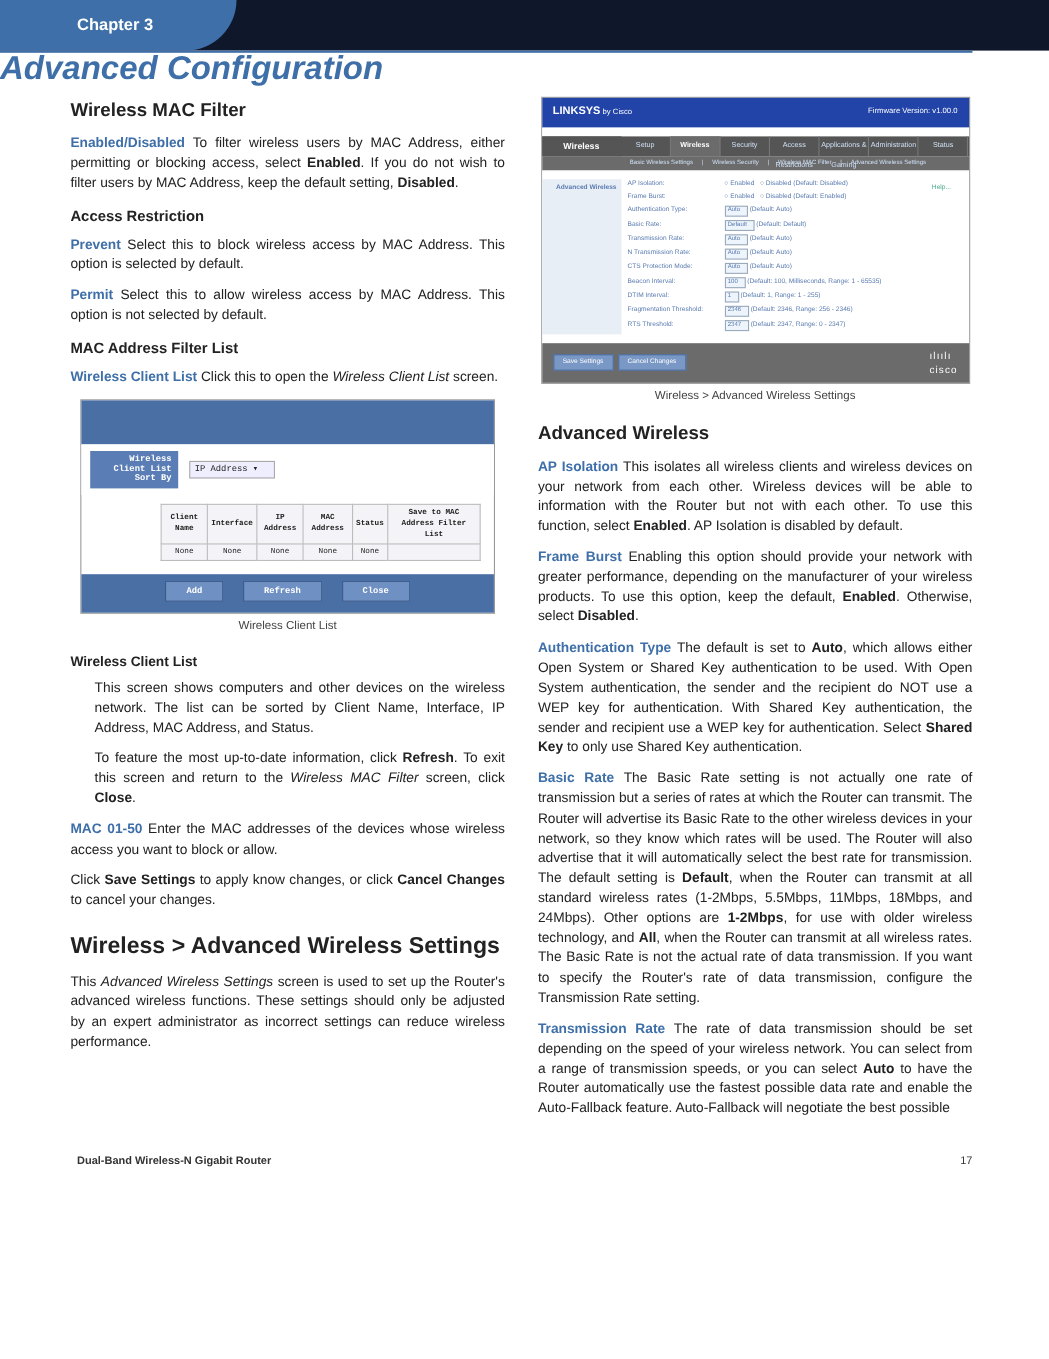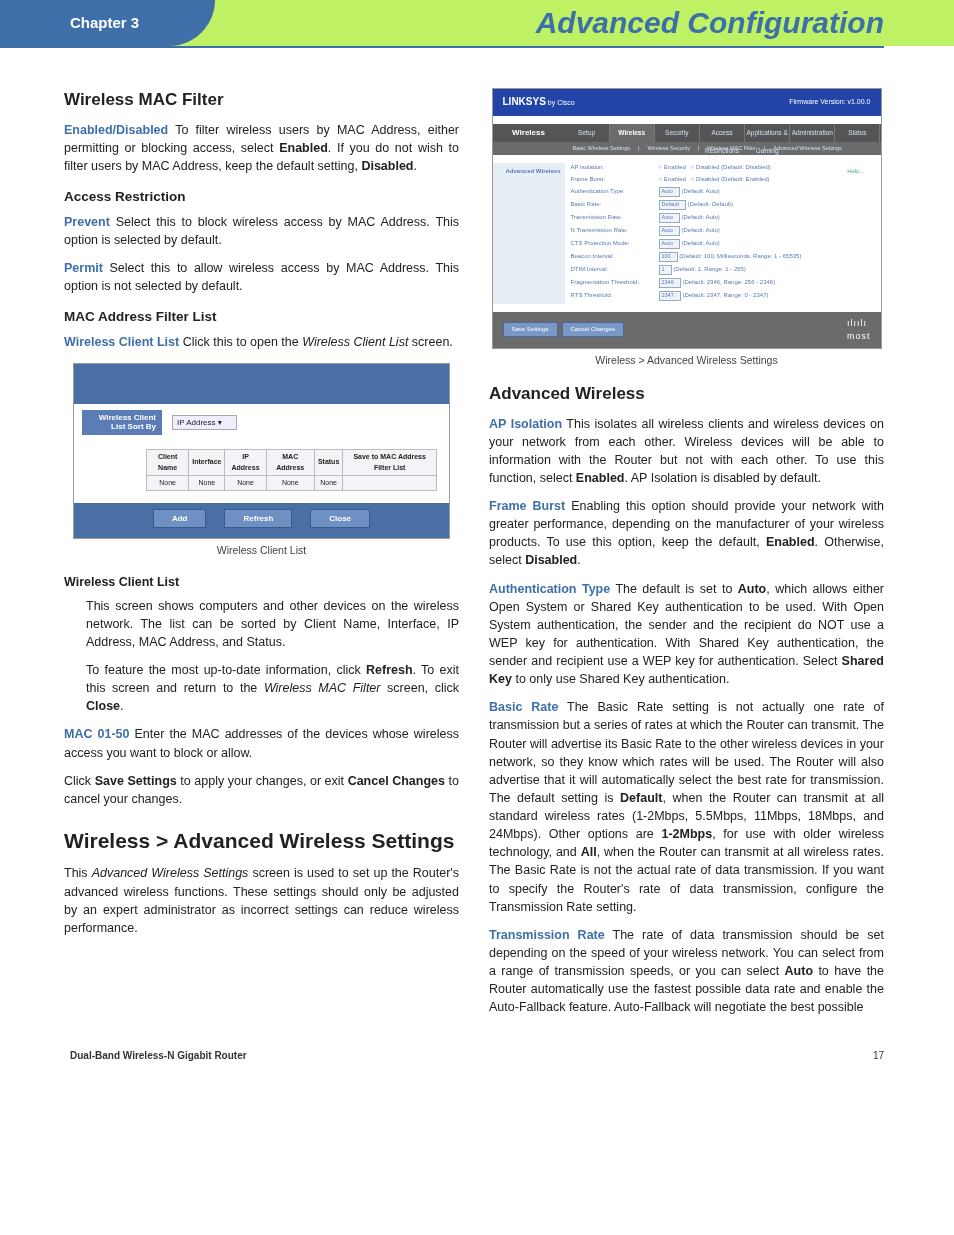--- a/index.html
+++ b/index.html
@@ -1,33 +1,33 @@
 <!DOCTYPE html>
 <html><head>
 <meta charset="utf-8">
 <style>
 * { box-sizing: border-box; margin: 0; padding: 0; }
 body { font-family: "Myriad Pro", "Segoe UI", Arial, sans-serif; background: #fff; width: 954px; margin: 0 auto; color: #222; }
 .page { padding: 0 0 30px 0; }
-.header-bar { height: 46px; background: #bef264; display: flex; align-items: center; }
+.header-bar { height: 46px; background: #0f172a; display: flex; align-items: flex-start; flex-direction: column; }
 .chapter-tab { background: #3e6fa8; color: #fff; font-weight: 700; font-size: 15px; padding: 0 18px 0 70px; height: 46px; line-height: 46px; border-bottom-right-radius: 46px; width: 215px; }
 .header-title { flex: 1; text-align: right; color: #3e6fa8; font-weight: 700; font-size: 30px; font-style: italic; padding-right: 70px; font-family: "Myriad Pro", Arial, sans-serif; }
 .rule { height: 2px; background: #3e6fa8; margin: 0 70px 0 0; }
 .content { display: flex; gap: 30px; padding: 40px 70px 0 64px; font-size: 12.5px; line-height: 1.45; }
 .col { flex: 1; min-width: 0; }
 h2.sec { font-size: 17px; font-weight: 700; color: #222; margin: 0 0 8px 0; }
 h2.big { font-size: 21px; font-weight: 700; color: #222; margin: 18px 0 8px 0; }
 h3.sub { font-size: 13.5px; font-weight: 700; color: #222; margin: 12px 0 6px 0; }
 h4.subsub { font-size: 12.5px; font-weight: 700; color: #222; margin: 10px 0 6px 0; }
 p { margin: 0 0 10px 0; text-align: justify; }
 .term { color: #3e6fa8; font-weight: 700; }
 .bold { font-weight: 700; }
 .ital { font-style: italic; }
 .caption { text-align: center; font-size: 10.5px; color: #444; margin: 4px 0 14px 0; }
-.fig1 { width: 377px; border: 1px solid #999; margin: 12px auto 4px auto; }
+.fig1 { width: 377px; border: 1px solid #999; margin: 12px auto 4px auto; font-family: Liberation Mono, monospace; }
 .fig1-top { height: 40px; background: #4a6fa5; }
 .fig1-band { background: #fff; padding: 6px 8px; display: flex; align-items: center; gap: 10px; }
 .fig1-label { width: 80px; font-size: 8px; font-weight: 700; background: #5b7db5; color: #fff; padding: 4px 6px; text-align: right; line-height: 1.1; }
 .fig1-select { border: 1px solid #aaa; font-size: 8px; padding: 1px 14px 1px 4px; background: #eef; position: relative; }
 .fig1-table-wrap { padding: 8px 12px 6px 72px; }
 .fig1-table { width: 100%; border-collapse: collapse; font-size: 7px; }
 .fig1-table th, .fig1-table td { border: 1px solid #bcbcbc; padding: 2px 3px; background: #f4f4f8; text-align: center; }
 .fig1-table th { font-weight: 700; }
 .fig1-btnrow { display: flex; justify-content: center; gap: 18px; padding: 6px 0 10px 0; background: #4a6fa5; margin-top: 6px; }
 .fig1-btn { background: #6f90c2; color: #fff; font-size: 8px; font-weight: 700; padding: 3px 18px; border: 1px solid #3a5a8a; }
@@ -121,21 +121,21 @@
 
       <h4 class="subsub">Wireless Client List</h4>
       <p style="padding-left:22px;">This screen shows computers and other devices on the wireless network. The list can be sorted by Client Name, Interface, IP Address, MAC Address, and Status.</p>
       <p style="padding-left:22px;">
         <span>To feature the most up-to-date information, click </span><span class="bold">Refresh</span><span>. To exit this screen and return to the </span><span class="ital">Wireless MAC Filter</span><span> screen, click </span><span class="bold">Close</span><span>.</span>
       </p>
       <p>
         <span class="term">MAC 01-50</span><span> Enter the MAC addresses of the devices whose wireless access you want to block or allow.</span>
       </p>
       <p>
-        <span>Click </span><span class="bold">Save Settings</span><span> to apply your changes, or exit </span><span class="bold">Cancel Changes</span><span> to cancel your changes.</span>
+        <span>Click </span><span class="bold">Save Settings</span><span> to apply know changes, or click </span><span class="bold">Cancel Changes</span><span> to cancel your changes.</span>
       </p>
 
       <h2 class="big">Wireless &gt; Advanced Wireless Settings</h2>
       <p>
         <span>This </span><span class="ital">Advanced Wireless Settings</span><span> screen is used to set up the Router's advanced wireless functions. These settings should only be adjusted by an expert administrator as incorrect settings can reduce wireless performance.</span>
       </p>
     </div>
 
     <div class="col">
 
@@ -183,21 +183,21 @@
               <div class="fig2-row"><span class="lbl">Beacon Interval:</span><span class="fig2-sel">100</span>&nbsp;<span class="val">(Default: 100, Milliseconds, Range: 1 - 65535)</span></div>
               <div class="fig2-row"><span class="lbl">DTIM Interval:</span><span class="fig2-sel">1</span>&nbsp;<span class="val">(Default: 1, Range: 1 - 255)</span></div>
               <div class="fig2-row"><span class="lbl">Fragmentation Threshold:</span><span class="fig2-sel">2346</span>&nbsp;<span class="val">(Default: 2346, Range: 256 - 2346)</span></div>
               <div class="fig2-row"><span class="lbl">RTS Threshold:</span><span class="fig2-sel">2347</span>&nbsp;<span class="val">(Default: 2347, Range: 0 - 2347)</span></div>
             </div>
           <div class="fig2-right">Help...</div>
         </div>
         <div class="fig2-foot">
           <div class="btn">Save Settings</div>
           <div class="btn">Cancel Changes</div>
-          <div class="cisco">ılıılı<br><span>most</span></div>
+          <div class="cisco">ılıılı<br><span>cisco</span></div>
         </div>
       </div>
       <div class="caption">Wireless &gt; Advanced Wireless Settings</div>
 
       <h2 class="sec">Advanced Wireless</h2>
       <p>
         <span class="term">AP Isolation</span><span>  This isolates all wireless clients and wireless devices on your network from each other. Wireless devices will be able to information with the Router but not with each other. To use this function, select </span><span class="bold">Enabled</span><span>. AP Isolation is disabled by default.</span>
       </p>
       <p>
         <span class="term">Frame Burst</span><span>  Enabling this option should provide your network with greater performance, depending on the manufacturer of your wireless products. To use this option, keep the default, </span><span class="bold">Enabled</span><span>. Otherwise, select </span><span class="bold">Disabled</span><span>.</span>

